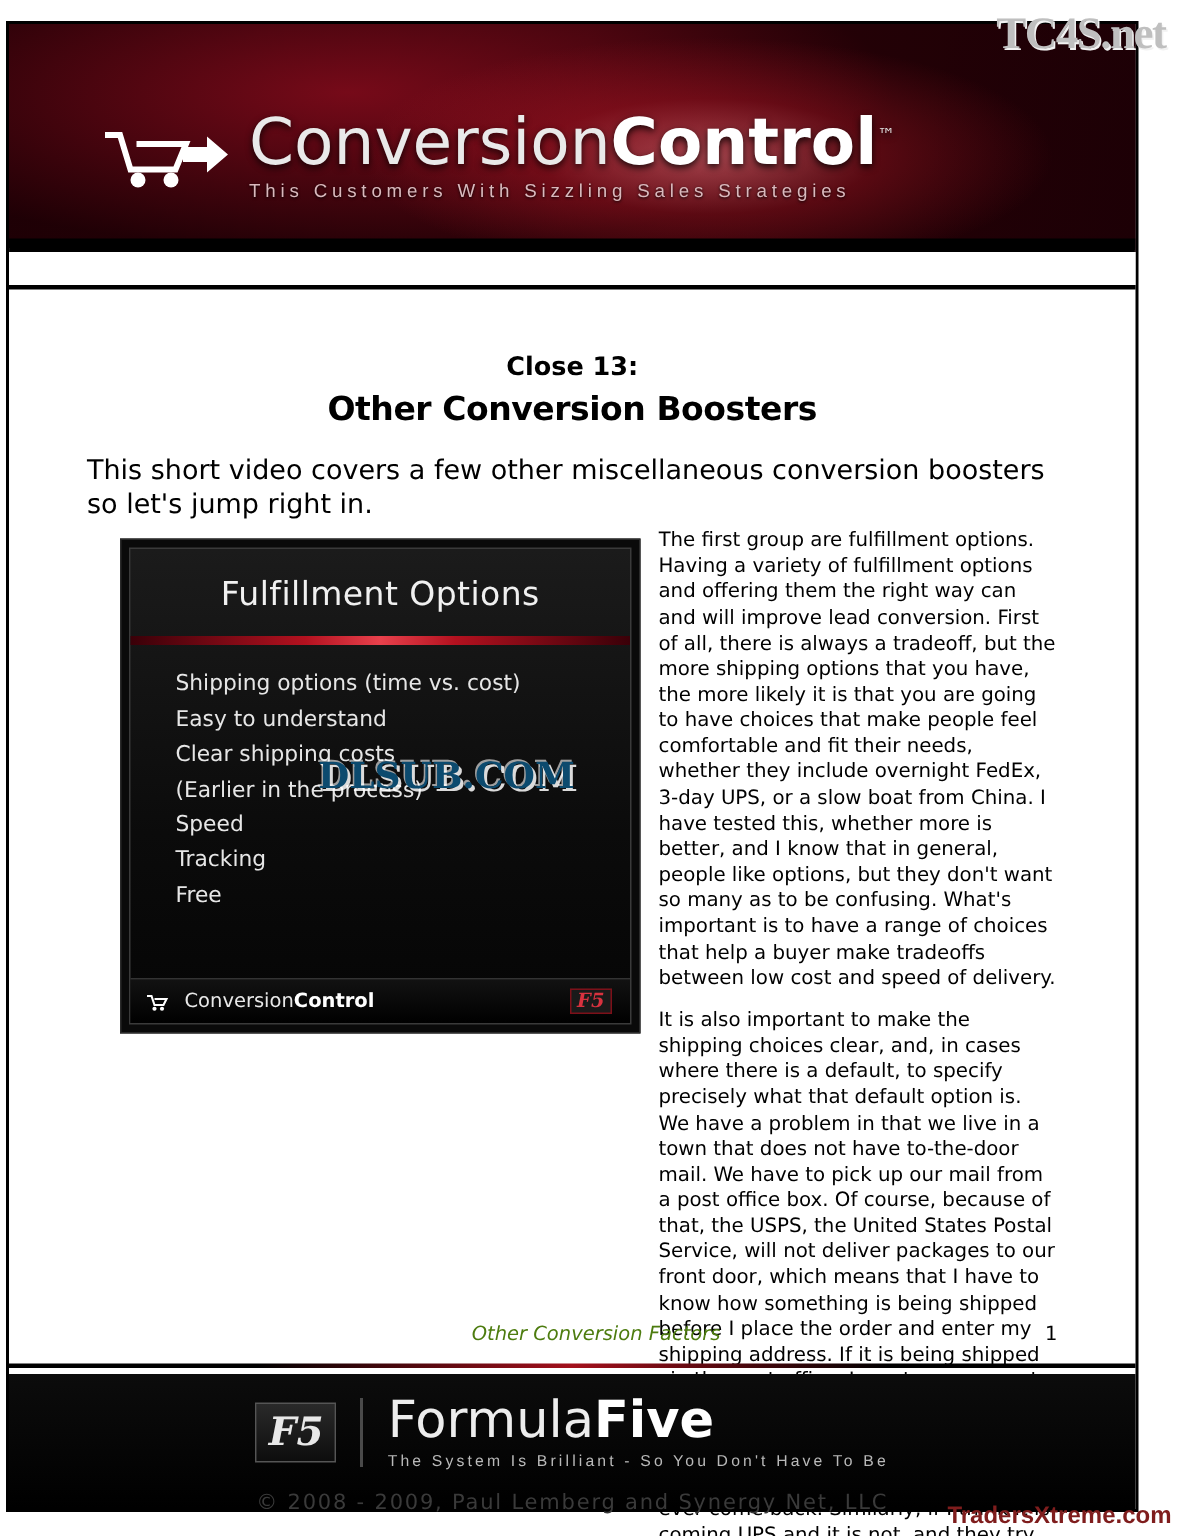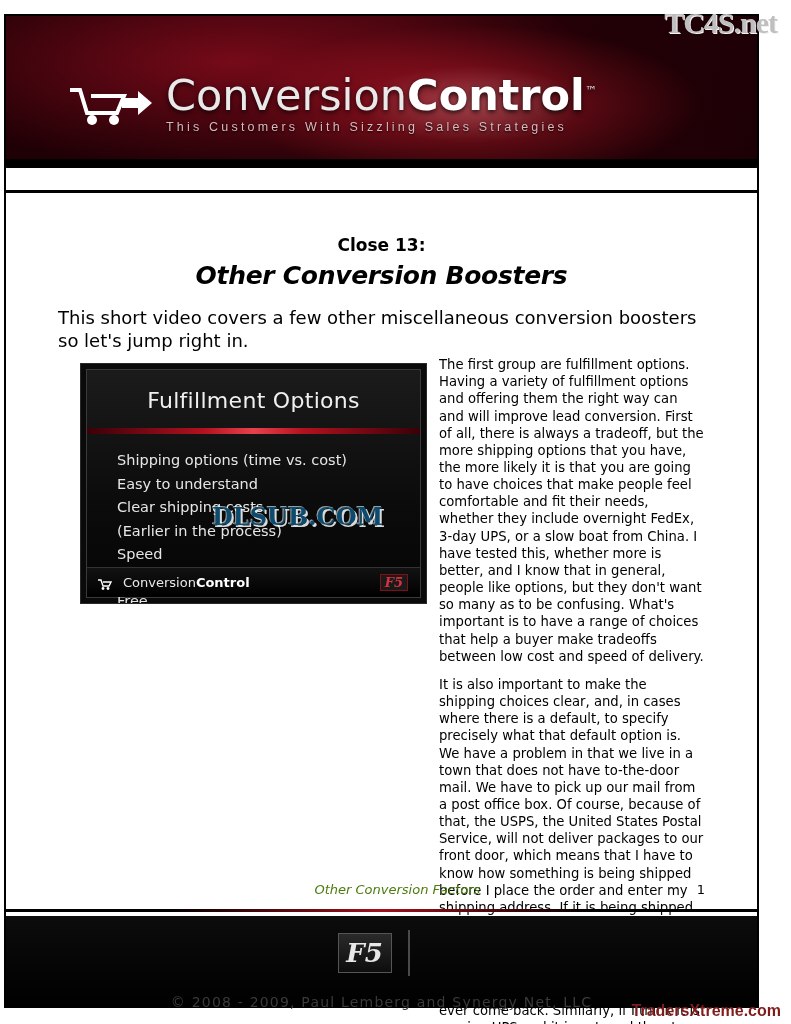--- a/index.html
+++ b/index.html
@@ -162,40 +162,39 @@
     margin-top: 42px;
     text-align: center;
     font-size: 17px;
     font-weight: bold;
     color: #000;
     font-family: "DejaVu Sans", sans-serif;
   }
   .doc-title {
     margin-top: 6px;
     text-align: center;
-    font-size: 25px;
+    font-size: 22px;
     font-weight: bold;
     color: #000;
     font-family: "DejaVu Sans", sans-serif;
     letter-spacing: -0.3px;
-    font-style: italic;
   }
   .intro-para {
     margin-top: 16px;
     font-size: 18px;
     color: #000;
     line-height: 1.28;
     font-family: "DejaVu Sans", sans-serif;
   }
 
   
   .slide {
     float: left;
     width: 347px;
-    height: 241px;
+    height: 330px;
     margin: 11px 12px 4px 22px;
     background: #0a0a0a;
     border: 1px solid #2a2a2a;
     position: relative;
     overflow: hidden;
   }
   .slide-inner {
     position: absolute;
     left: 5px; top: 5px; right: 5px; bottom: 5px;
     background: linear-gradient(180deg, #1b1b1b 0%, #0b0b0b 60%, #050505 100%);
@@ -458,20 +457,26 @@
       <span class="ftitle">Other Conversion Factors</span>
       <span class="fpage">1</span>
     </div>
 
     <div class="foot-rule"></div>
 
     <div class="footer-band">
       <div class="ff-wrap">
         <div class="ff-badge">F5</div>
         <div class="ff-div"></div>
+        <div>
+          <div class="ff-text">
+            <span class="thin">Formula</span><span class="thick">Five</span>
+          </div>
+          <div class="ff-tag">The System Is Brilliant - So You Don't Have To Be</div>
+        </div>
       </div>
     </div>
 
     <div class="copyright">© 2008 - 2009, Paul Lemberg and Synergy Net, LLC</div>
 
   </div>
 
   <div class="wm-bottom">TradersXtreme.com</div>
 </div>
 

